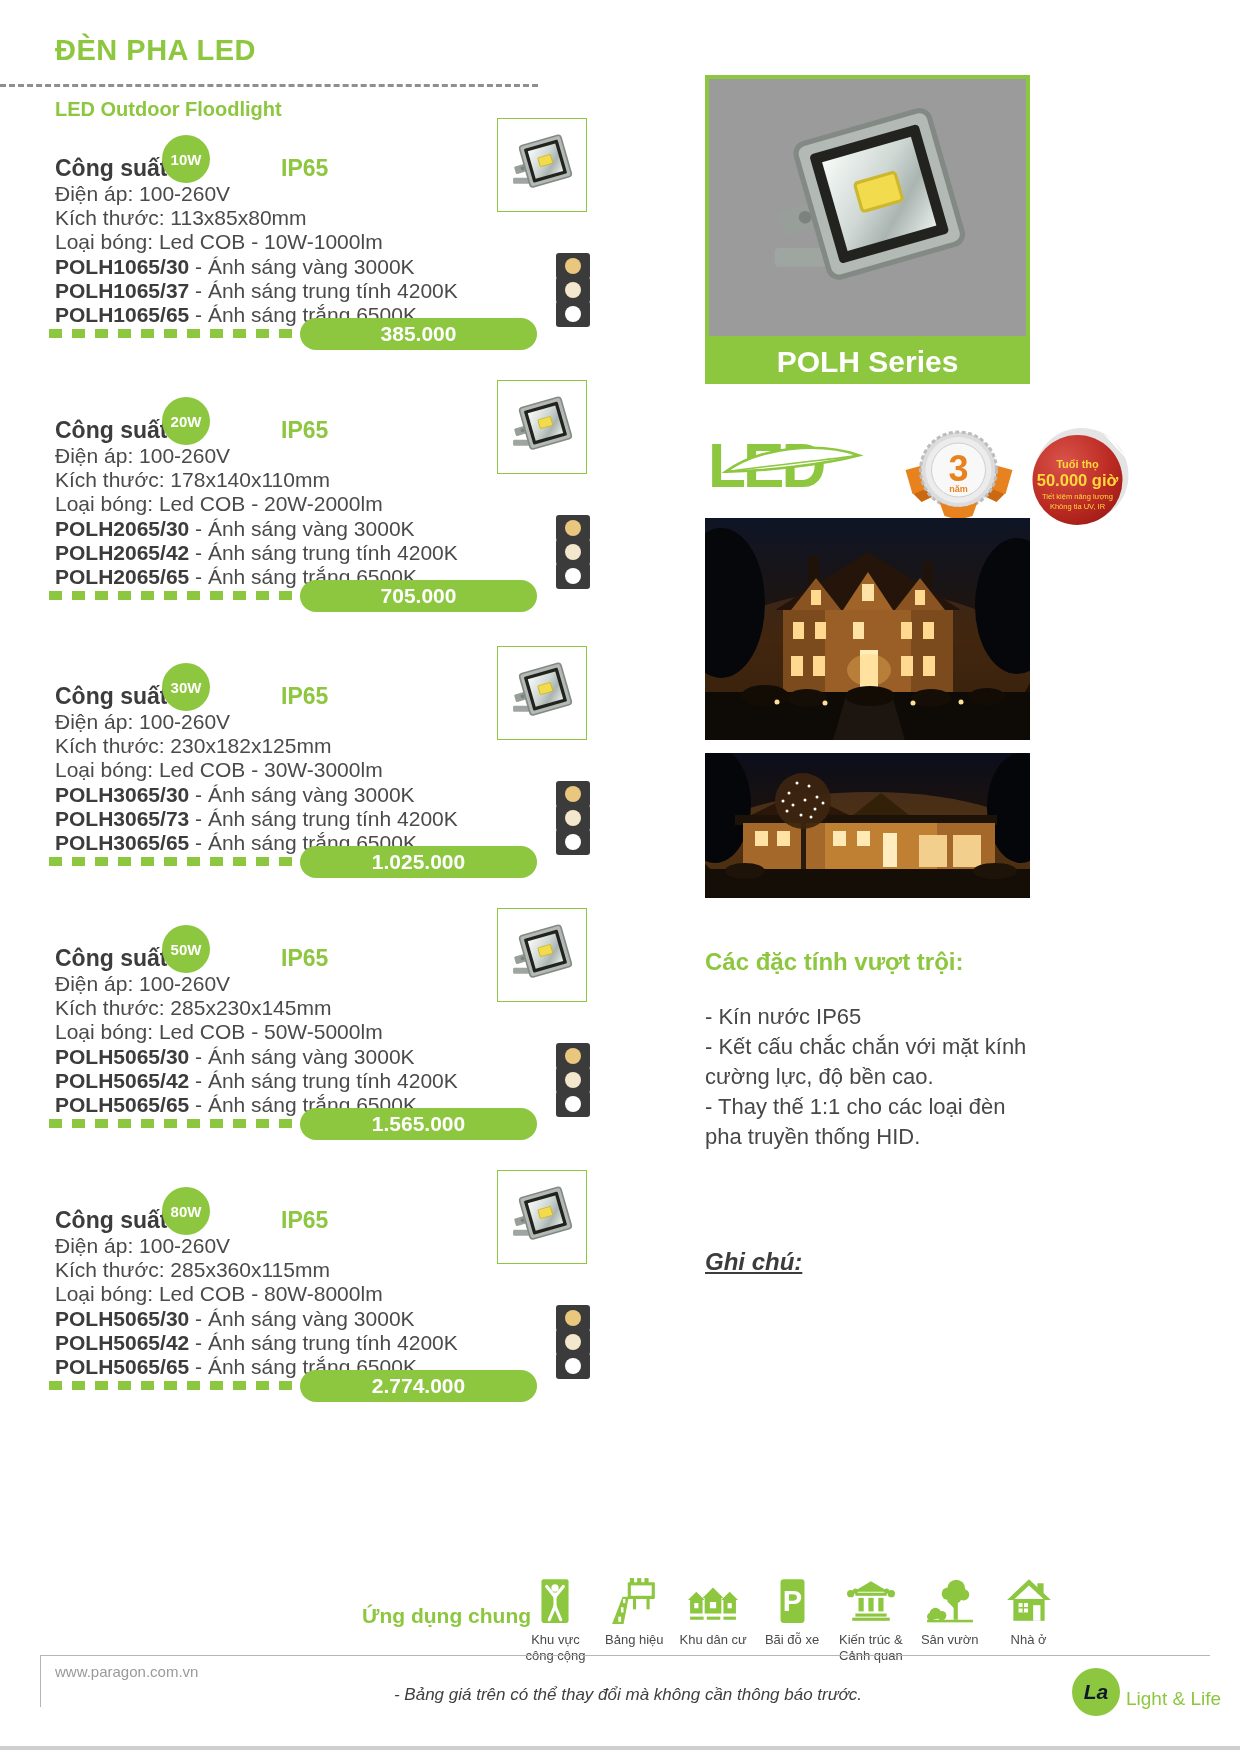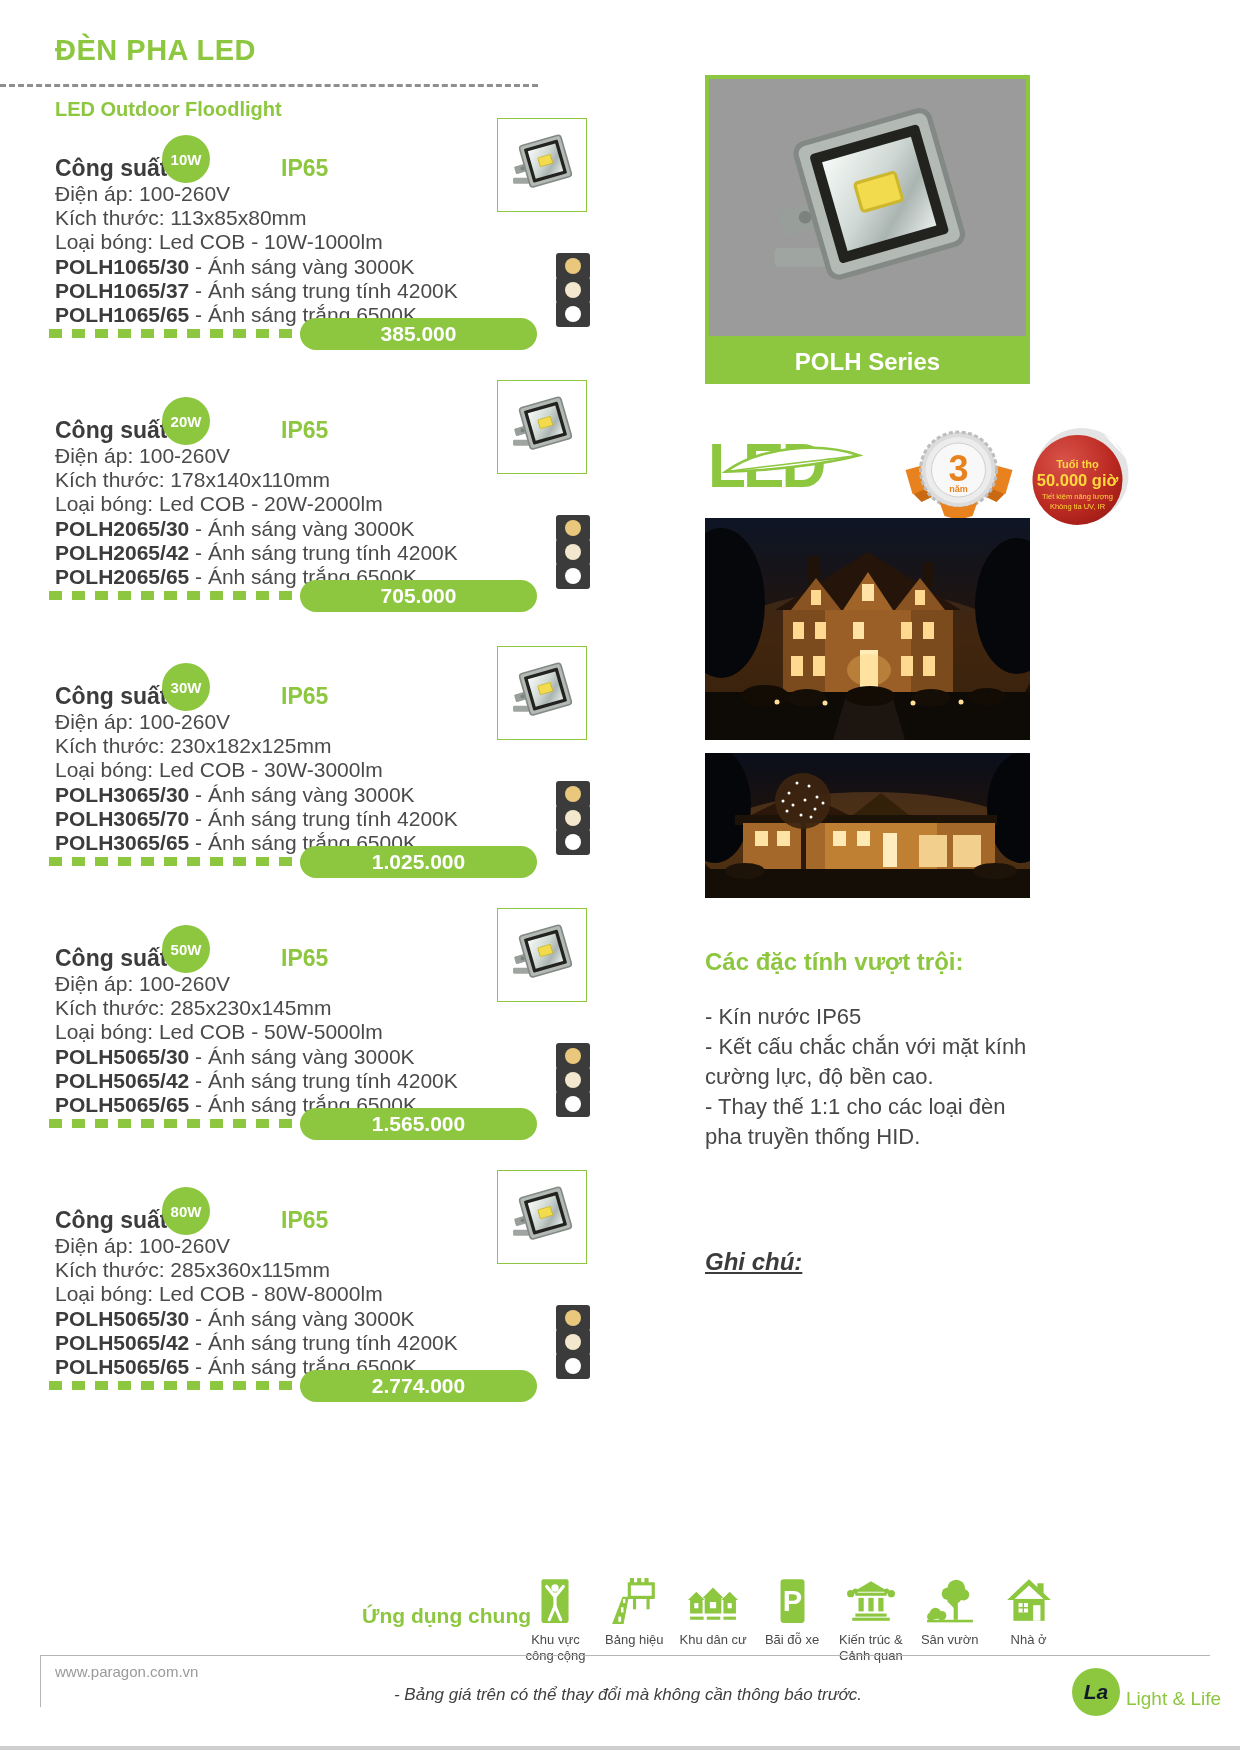--- a/index.html
+++ b/index.html
@@ -29,21 +29,21 @@
   .dot{width:16px;height:16px;border-radius:50%;display:block;}
   .dashes{position:absolute;left:-6px;top:211px;width:252px;height:9px;
           background:repeating-linear-gradient(90deg,var(--accent) 0 13px,transparent 13px 23px);}
   .price{position:absolute;left:245px;top:200px;width:237px;height:32px;background:var(--accent);border-radius:16px;
          color:#fff;font-size:21px;font-weight:bold;text-align:center;line-height:32px;}
 
   
   .hero{position:absolute;left:705px;top:75px;width:325px;height:265px;background:#9b9b9b;
         border:4px solid var(--accent);box-sizing:border-box;display:flex;align-items:center;justify-content:center;}
   .series{position:absolute;left:705px;top:340px;width:325px;height:44px;background:var(--accent);
-          color:#fff;font-weight:bold;font-size:24px;display:flex;align-items:center;justify-content:center;}
+          color:#fff;font-weight:bold;font-size:30px;display:flex;align-items:center;justify-content:center;}
   .badge-led{position:absolute;left:706px;top:428px;width:165px;height:74px;}
   .badge-medal{position:absolute;left:900px;top:420px;width:118px;height:102px;}
   .badge-sticker{position:absolute;left:1022px;top:424px;width:115px;height:107px;}
   .photo1{position:absolute;left:705px;top:518px;width:325px;height:222px;}
   .photo2{position:absolute;left:705px;top:753px;width:325px;height:145px;}
   .features-title{position:absolute;left:705px;top:948px;font-size:24px;font-weight:bold;color:var(--accent);}
   .features{position:absolute;left:705px;top:1002px;width:322px;font-size:22px;line-height:30px;color:#474747;}
   .notes-title{position:absolute;left:705px;top:1236px;font-size:24px;font-weight:bold;font-style:italic;
                color:#3c3c3c;text-decoration:underline;margin-top:12px;}
   .notes{position:absolute;left:705px;top:1274px;width:322px;font-size:22px;font-style:italic;line-height:30px;color:#474747;}
@@ -205,21 +205,21 @@
       <div>Kích thước: 230x182x125mm</div>
       <div>Loại bóng: Led COB - 30W-3000lm</div>
     </div>
     <div class="variant" style="top:137px">
       <span class="vcode">POLH3065/30</span><span> - Ánh sáng vàng 3000K</span>
       <span class="swatch" style="background: rgb(59, 59, 59);">
           <i class="dot" style="background: rgb(233, 200, 126);"></i>
         </span>
     </div>
     <div class="variant" style="top:161px">
-      <span class="vcode">POLH3065/70</span><span> - Ánh sáng trung tính 4200K</span>
+      <span class="vcode">POLH3065/73</span><span> - Ánh sáng trung tính 4200K</span>
       <span class="swatch" style="background: rgb(59, 59, 59);">
           <i class="dot" style="background: rgb(243, 232, 205);"></i>
         </span>
     </div>
     <div class="variant" style="top:185px">
       <span class="vcode">POLH3065/65</span><span> - Ánh sáng trắng 6500K</span>
       <span class="swatch" style="background: rgb(59, 59, 59);">
           <i class="dot" style="background: rgb(255, 255, 255);"></i>
         </span>
     </div>

